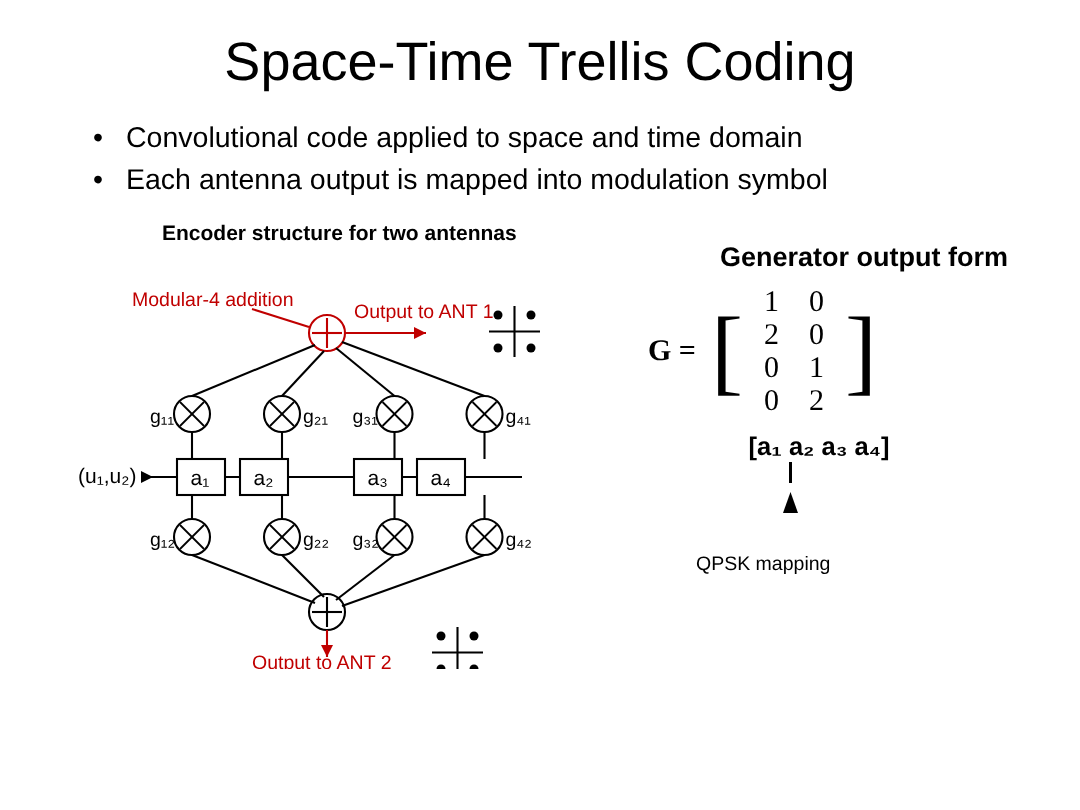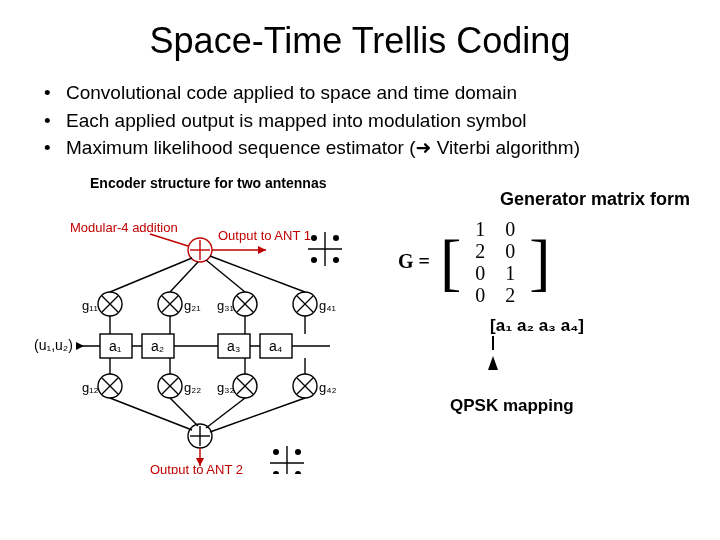--- a/index.html
+++ b/index.html
@@ -1,63 +1,62 @@
 <!DOCTYPE html>
 <html><head>
 <meta charset="utf-8">
 <style>
   html,body{margin:0;padding:0;width:720px;height:540px;background:#fff;font-family:Arial,Helvetica,sans-serif;color:#000}
-  .slide{position:relative;width:720px;height:384px;padding:20px 30px;box-sizing:border-box}
+  .slide{position:relative;width:720px;height:384px;padding:20px 48px;box-sizing:border-box}
   .title{font-size:36px;text-align:center;margin:0 0 18px 0;font-weight:400}
   ul.bullets{margin:4px 0 14px 10px;padding:0;list-style:none}
   ul.bullets li{font-size:19px;line-height:1.35;margin:2px 0;padding-left:26px;position:relative}
   ul.bullets li::before{content:"•";position:absolute;left:4px;top:0}
   .example-row{display:flex;justify-content:space-between;align-items:flex-start;margin-top:6px}
   .example-label{font-size:17px;font-weight:bold}
   .example-sub{font-size:14px;font-weight:bold;padding-left:60px}
   .genmat-label{font-size:18px;font-weight:bold;margin-top:14px}
-  .diagram-area{display:flex;margin-top:4px;gap:8px}
+  .diagram-area{display:flex;margin-top:4px;gap:24px}
   .left-col{width:360px;position:relative}
   .right-col{width:290px;position:relative}
   
   .gmat{display:flex;align-items:center;font-family:'Times New Roman',serif;font-size:20px;margin-top:4px}
   .gmat .lhs{font-weight:bold;margin-right:10px}
   .bracket{font-size:64px;line-height:0.85;font-weight:100}
   .gmat table{border-collapse:collapse;margin:0 4px}
   .gmat td{padding:0 10px;font-size:20px;text-align:center;line-height:1.1}
   .avec{font-size:17px;font-weight:bold;margin-top:10px;text-align:center;padding-right:12px}
   .formula{font-family:'Times New Roman',serif;font-size:19px;margin-top:26px}
   .formula b{font-weight:bold}
-  .qpsk-label{font-size:17px;font-weight:bold;margin-top:26px;margin-left:52px}
+  .qpsk-label{font-size:13px;font-weight:normal;margin-top:26px;margin-left:32px}
   .arrow-up{width:0;height:0;border-left:5px solid transparent;border-right:5px solid transparent;border-bottom:14px solid #000;margin:6px 0 0 90px}
   .shaft{width:2px;height:14px;background:#000;margin-left:94px}
   
   svg text{font-family:Arial,Helvetica,sans-serif}
   .stroke{stroke:#000;stroke-width:1.4;fill:none}
   .redstroke{stroke:#c00000;stroke-width:1.4;fill:none}
   .fillw{fill:#fff}
   .cross line{stroke:#000;stroke-width:1.2}
 </style>
 </head>
 <body>
 
 <div class="slide">
   <h1 class="title">Space-Time Trellis Coding</h1>
 
   <ul class="bullets">
     <li>Convolutional code applied to space and time domain</li>
-    <li>Each applied output is mapped into modulation symbol</li>
-    <li>Maximum likelihood sequence estimator (➜ Viterbi algorithm)</li>
+    <li>Each antenna output is mapped into modulation symbol</li>
   </ul>
 
   <div class="example-row">
     <div>
       <div class="example-sub">Encoder structure for two antennas</div>
     </div>
-    <div class="genmat-label">Generator matrix form</div>
+    <div class="genmat-label">Generator output form</div>
   </div>
 
   <div class="diagram-area">
 
     <div class="left-col">
       <svg width="360" height="260">
 
         <circle cx="170" cy="36" r="12" class="redstroke fillw"></circle>
         <line x1="160" y1="36" x2="180" y2="36" class="redstroke"></line>
         <line x1="170" y1="26" x2="170" y2="46" class="redstroke"></line>

